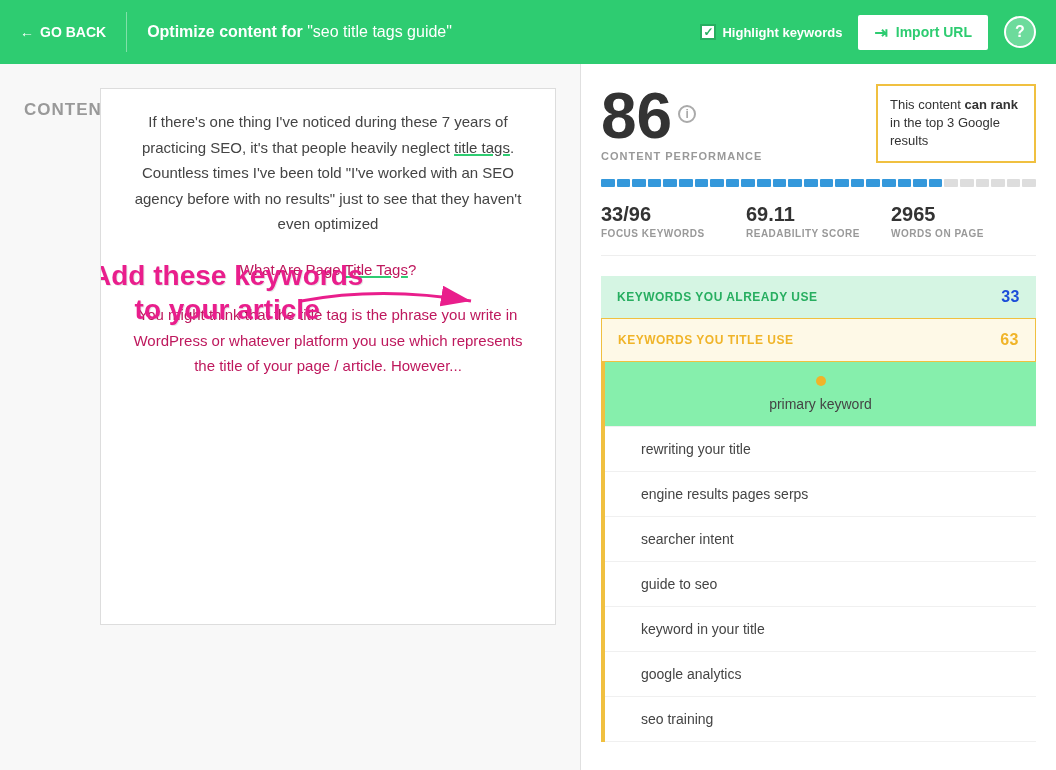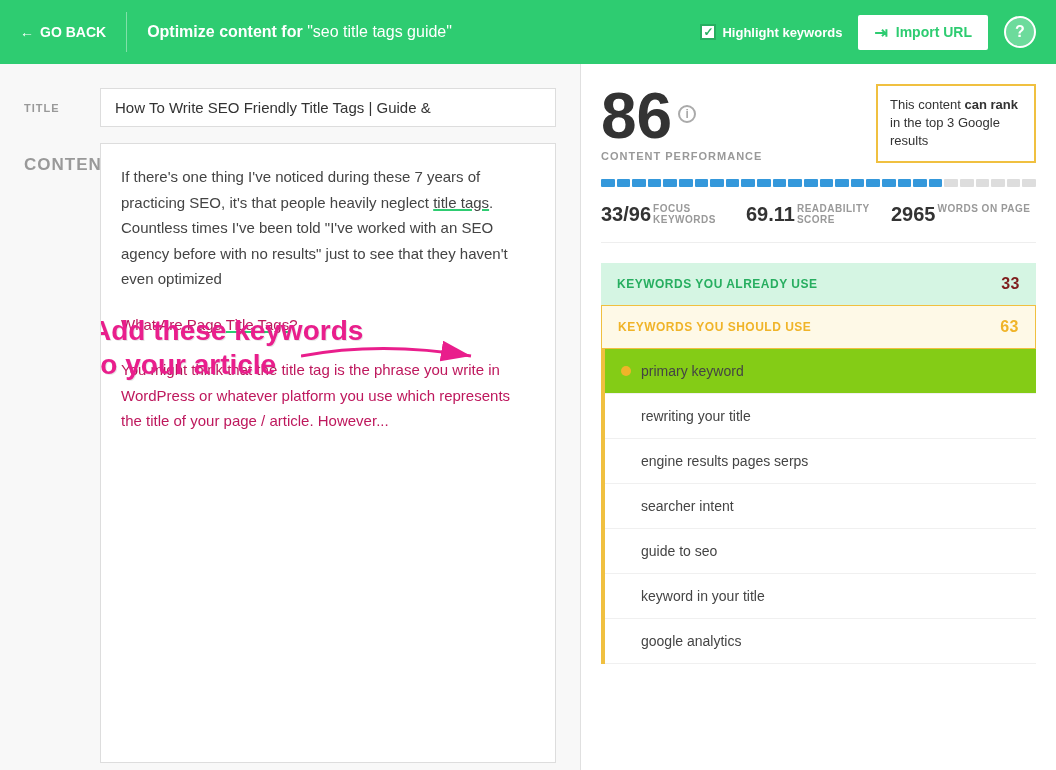--- a/index.html
+++ b/index.html
@@ -154,23 +154,24 @@
       padding-top: 12px;
     }
     .content-box {
       flex: 1;
       border: 1px solid #ddd;
       background: white;
       padding: 20px;
       font-size: 15px;
       color: #444;
       line-height: 1.7;
-      height: 620px;
+      height: 537px;
       overflow: hidden;
       position: relative;
+      text-align: center;
     }
     .content-text {
       font-size: 15px;
       color: #444;
       line-height: 1.7;
     }
     .highlight-term {
       text-decoration: underline;
       text-decoration-color: #2ecc71;
       text-decoration-thickness: 2px;
@@ -289,21 +290,21 @@
     .stats-row {
       display: flex;
       gap: 0;
       margin-bottom: 20px;
       border-bottom: 1px solid #eee;
       padding-bottom: 16px;
     }
     .stat-item {
       flex: 1;
       display: flex;
-      flex-direction: row;
+      flex-direction: column;
       gap: 2px;
     }
     .stat-value {
       font-size: 20px;
       font-weight: bold;
       color: #333;
     }
     .stat-label {
       font-size: 10px;
       color: #999;
@@ -330,42 +331,43 @@
     .keywords-header.yellow {
       background: #fef9e7;
       color: #f0b429;
       border: 1px solid #f0c040;
     }
     .keywords-header .count {
       font-size: 16px;
       font-weight: bold;
     }
     .keywords-header.green .count {
-      color: #7f1d1d;
+      color: #1d4ed8;
     }
     .keywords-header.yellow .count {
       color: #f0b429;
     }
 
     
     .keyword-list {
       border-left: 4px solid #f0c040;
     }
     .keyword-item {
       display: flex;
       align-items: center;
       padding: 14px 16px;
       border-bottom: 1px solid #f0f0f0;
       font-size: 14px;
       color: #444;
       gap: 10px;
       background: white;
     }
     .keyword-item:first-child {
-      background: #84cc16;
+      background: #86efac;
+      flex-direction: column;
     }
     .keyword-dot {
       width: 10px;
       height: 10px;
       border-radius: 50%;
       background: #f0b429;
       flex-shrink: 0;
     }
     .keyword-text {
       font-size: 14px;
@@ -396,24 +398,20 @@
     </button>
     <div class="help-btn">
       <span>?</span>
     </div>
   </div>
 </div>
 
 <div class="main">
 
   <div class="left-panel">
-    <div class="title-row">
-      <span class="field-label">TITLE</span>
-      <input class="title-input" type="text" value="How To Write SEO Friendly Title Tags | Guide &amp;" style="">
-    </div>
     <div class="content-area">
       <span class="content-label">CONTENT</span>
       <div class="content-box">
         <p class="content-text">
           If there's one thing I've noticed during these 7 years of practicing SEO, it's that people heavily neglect <span class="highlight-term">title tags</span>. Countless times I've been told "I've worked with an SEO agency before with no results" just to see that they haven't even optimized
         </p>
         <div class="add-keywords-callout">
           <div class="add-keywords-text">Add these keywords</div>
           <div class="add-keywords-text">to your article</div>
         </div>
@@ -501,21 +499,21 @@
 
     <div class="keywords-section">
       <div class="keywords-header green">
         <span>KEYWORDS YOU ALREADY USE</span>
         <span class="count">33</span>
       </div>
     </div>
 
     <div class="keywords-section">
       <div class="keywords-header yellow">
-        <span>KEYWORDS YOU SHOULD USE</span>
+        <span>KEYWORDS YOU TITLE USE</span>
         <span class="count">63</span>
       </div>
       <div class="keyword-list" id="keyword-list">
           <div class="keyword-item">
             <div class="keyword-dot"></div>
             <span class="keyword-text">primary keyword</span>
           </div>
           <div class="keyword-item">
             <div style="width: 10px; flex-shrink: 0;"></div>
             <span class="keyword-text">rewriting your title</span>
@@ -533,17 +531,21 @@
             <span class="keyword-text">guide to seo</span>
           </div>
           <div class="keyword-item">
             <div style="width: 10px; flex-shrink: 0;"></div>
             <span class="keyword-text">keyword in your title</span>
           </div>
           <div class="keyword-item">
             <div style="width: 10px; flex-shrink: 0;"></div>
             <span class="keyword-text">google analytics</span>
           </div>
+          <div class="keyword-item">
+            <div style="width: 10px; flex-shrink: 0;"></div>
+            <span class="keyword-text">seo training</span>
+          </div>
         </div>
     </div>
 
   </div>
 </div>
 
 </body></html>

